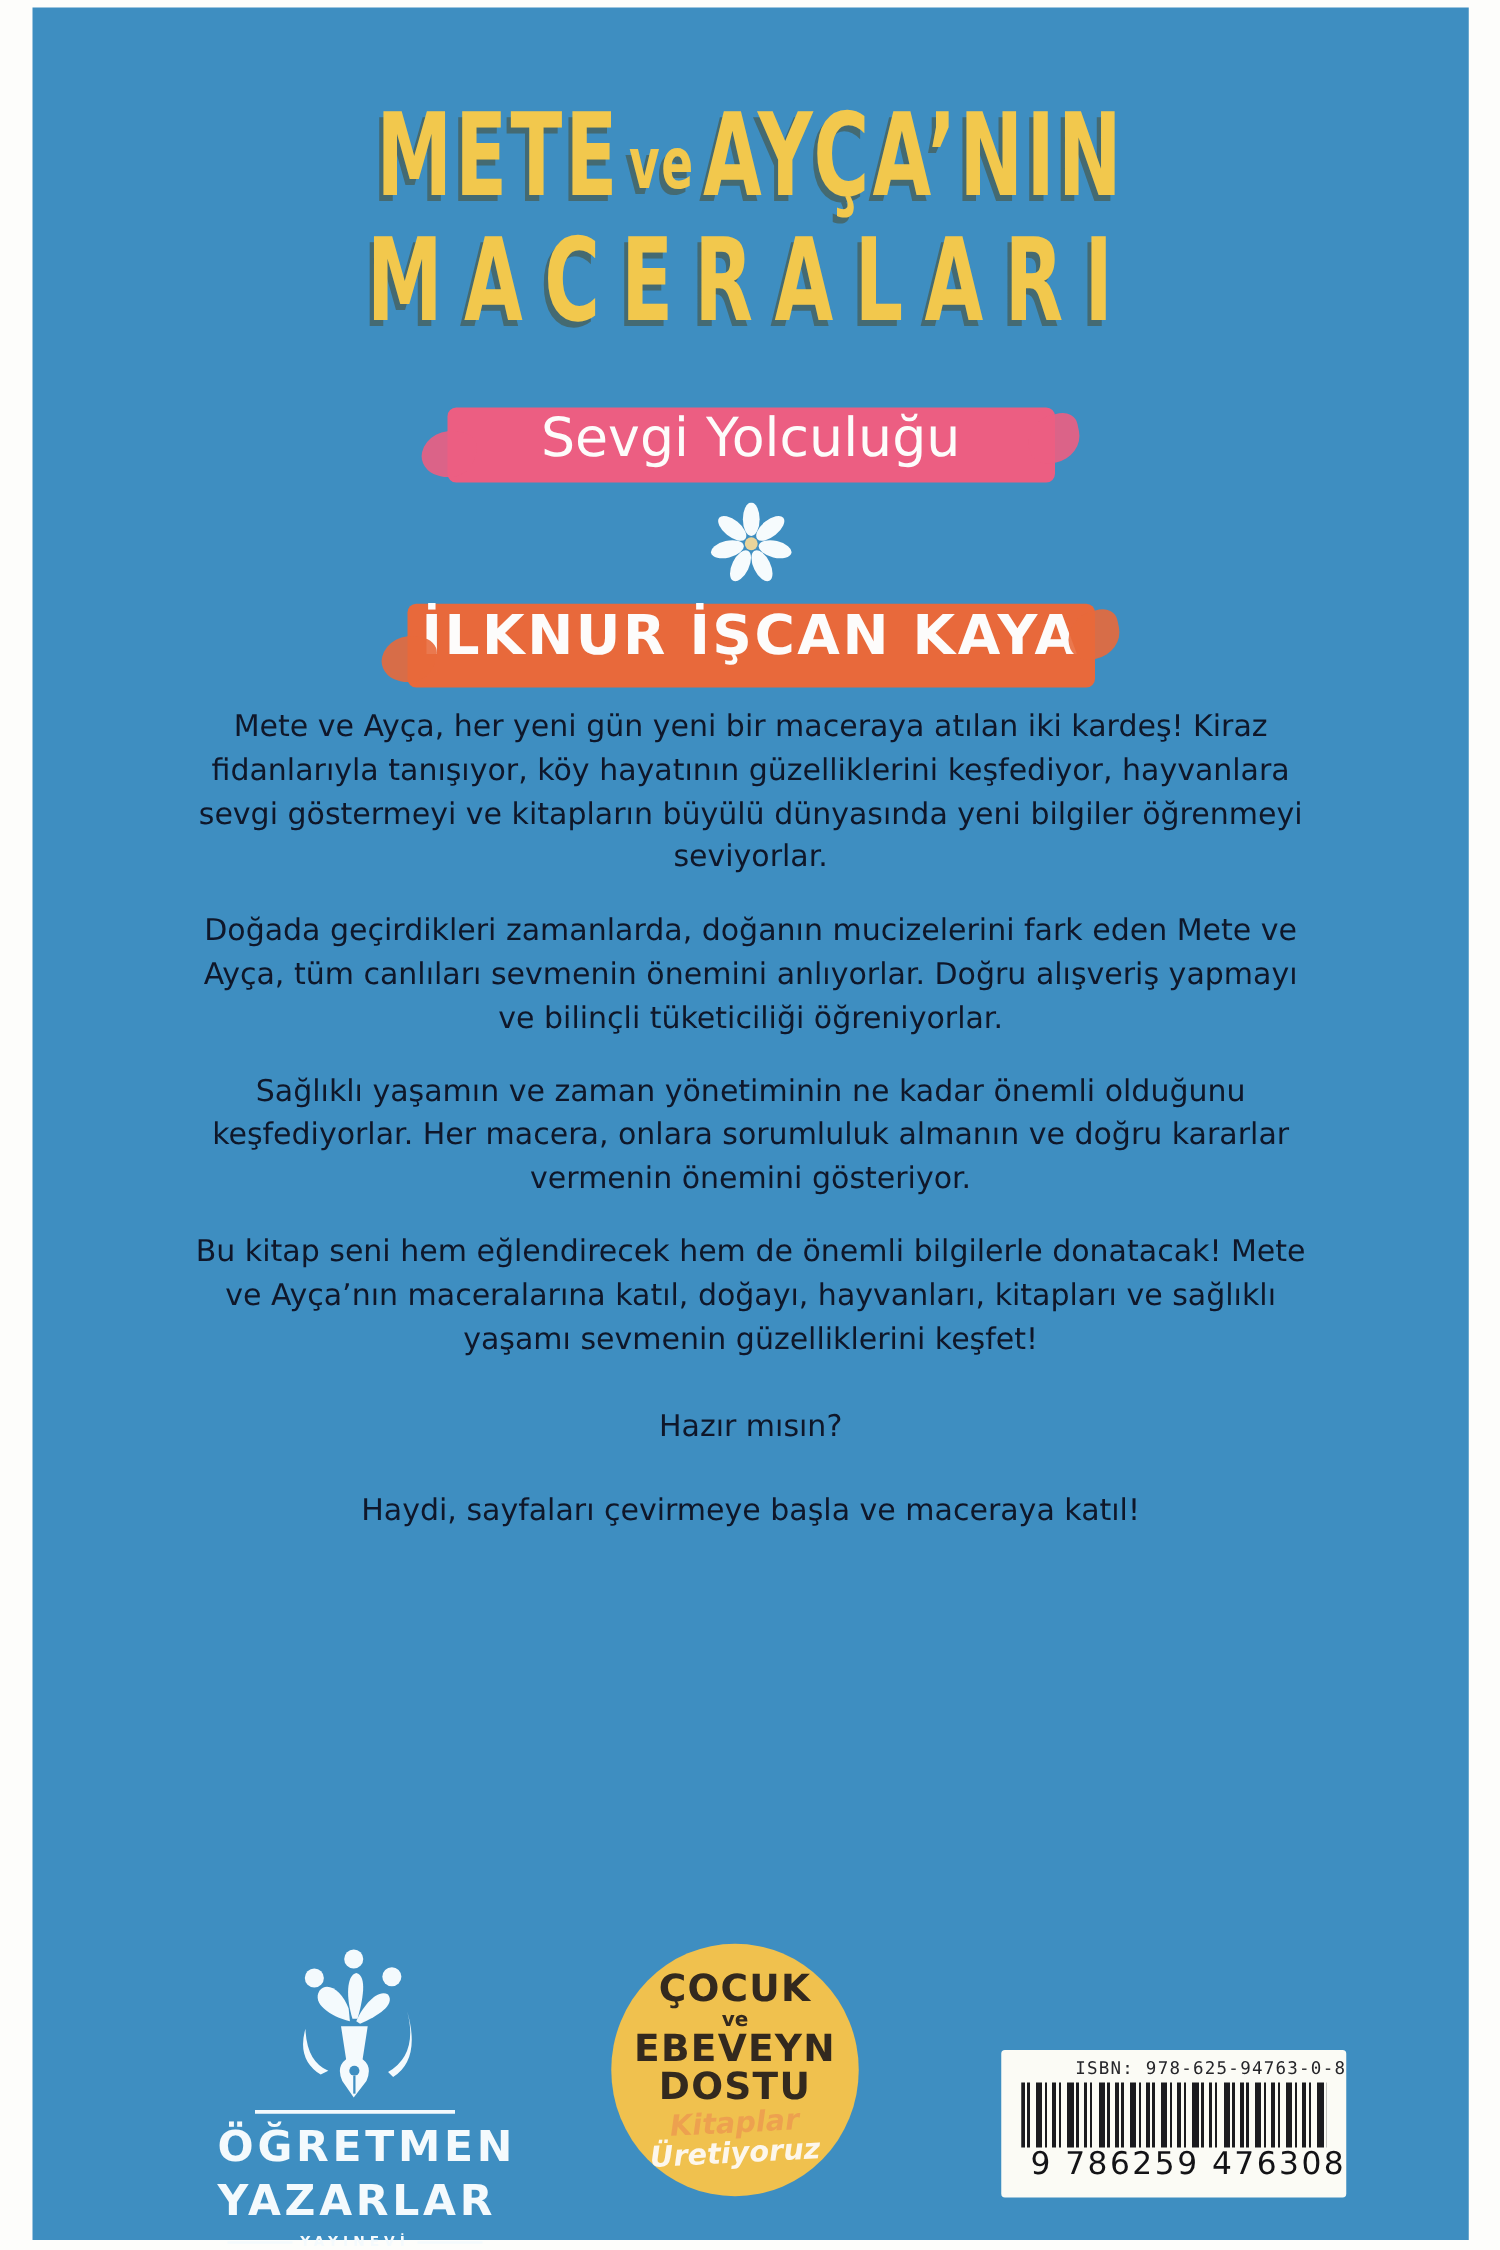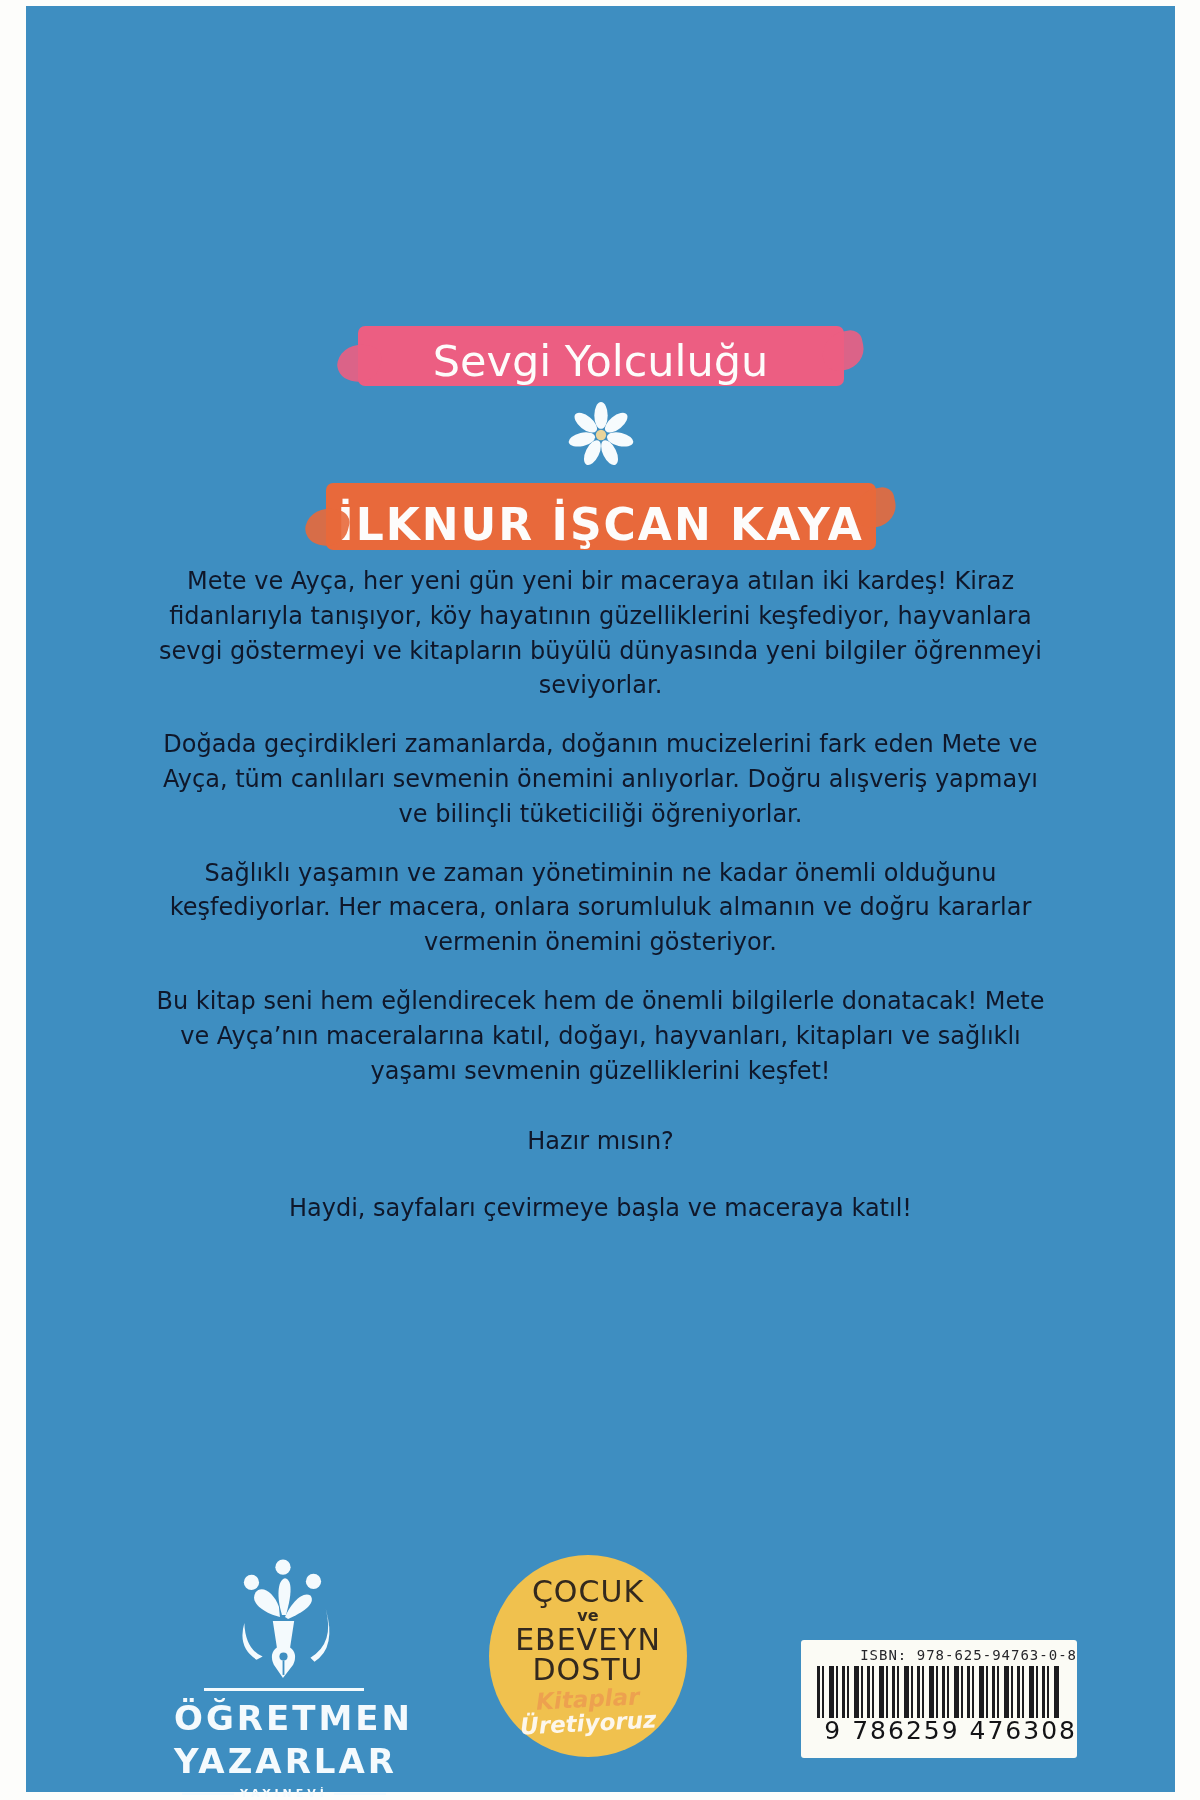--- a/index.html
+++ b/index.html
@@ -25,21 +25,21 @@
     transform:scaleX(0.66); transform-origin:50% 50%;
     text-shadow:-5px 5px 0 rgba(72,76,50,0.55);
     letter-spacing:4px;
   }
   .title-line .ve { font-size:0.62em; vertical-align:middle; letter-spacing:2px; padding:0 10px; }
   .title-line2 { letter-spacing:26px; margin-top:2px; }
 
   
   .banner {
     position:absolute; left:50%; transform:translateX(-50%);
-    display:flex; align-items:flex-end; justify-content:center;
+    display:flex; align-items:flex-start; justify-content:center;
     color:#fdfcfb; border-radius:7px;
   }
   .banner::before, .banner::after {
     content:""; position:absolute; background:inherit; opacity:.9;
     border-radius:60% 30% 55% 40%;
   }
   .banner::before { left:-20px; bottom:4px; width:42px; height:38px; transform:rotate(14deg); }
   .banner::after  { right:-20px; top:6px;  width:42px; height:38px; transform:rotate(-12deg); }
   .banner-pink {
     top:320px; width:486px; height:60px; background:#ec5e82;
@@ -71,21 +71,21 @@
   .pub-sub .dash { flex:0 0 52px; border-top:2px solid #f4fafd; }
   .pub-sub .txt { font-size:11px; font-weight:bold; letter-spacing:4px; }
 
   
   .badge {
     position:absolute; left:463px; top:1549px; width:198px; height:202px;
     background:#f0c14e; border-radius:50%;
     display:flex; flex-direction:column; align-items:center; justify-content:center;
     color:#33291e; text-align:center;
   }
-  .badge .b1 { font-size:30px; font-weight:normal; letter-spacing:1px; line-height:1.0; }
+  .badge .b1 { font-size:30px; font-weight:bold; letter-spacing:1px; line-height:1.0; }
   .badge .b2 { font-size:16px; font-weight:bold; line-height:1.0; margin:1px 0; }
   .badge .script { font-style:italic; font-size:23px; font-weight:bold; line-height:1.05; transform:rotate(-3deg); }
   .badge .s1 { color:#eda14f; margin-top:2px; }
   .badge .s2 { color:#fdf7ec; }
 
   
   .barcode-box {
     position:absolute; left:775px; top:1634px; width:276px; height:118px;
     background:#fbfbf5; border-radius:3px; text-align:right;
   }
@@ -105,20 +105,24 @@
     font-size:25px; color:#131316; letter-spacing:2px; margin-top:-2px;
     font-family:"DejaVu Sans", sans-serif;
     padding-left:20px;
   }
 </style>
 </head>
 <body>
 
 <div class="cover-card">
 
+  <div class="title-wrap">
+    <div class="title-line"><span>METE</span><span class="ve">ve</span><span>AYÇA’NIN</span></div>
+    <div class="title-line title-line2">MACERALARI</div>
+  </div>
 
   <div class="banner banner-pink">
     <span>Sevgi Yolculuğu</span>
   </div>
 
   <svg class="flower" viewBox="0 0 64 64">
     <g fill="#f6fbfd">
       <ellipse cx="32" cy="13" rx="6.5" ry="13" transform="rotate(0 32 32)"></ellipse>
       <ellipse cx="32" cy="13" rx="6.5" ry="13" transform="rotate(51 32 32)"></ellipse>
       <ellipse cx="32" cy="13" rx="6.5" ry="13" transform="rotate(103 32 32)"></ellipse>

